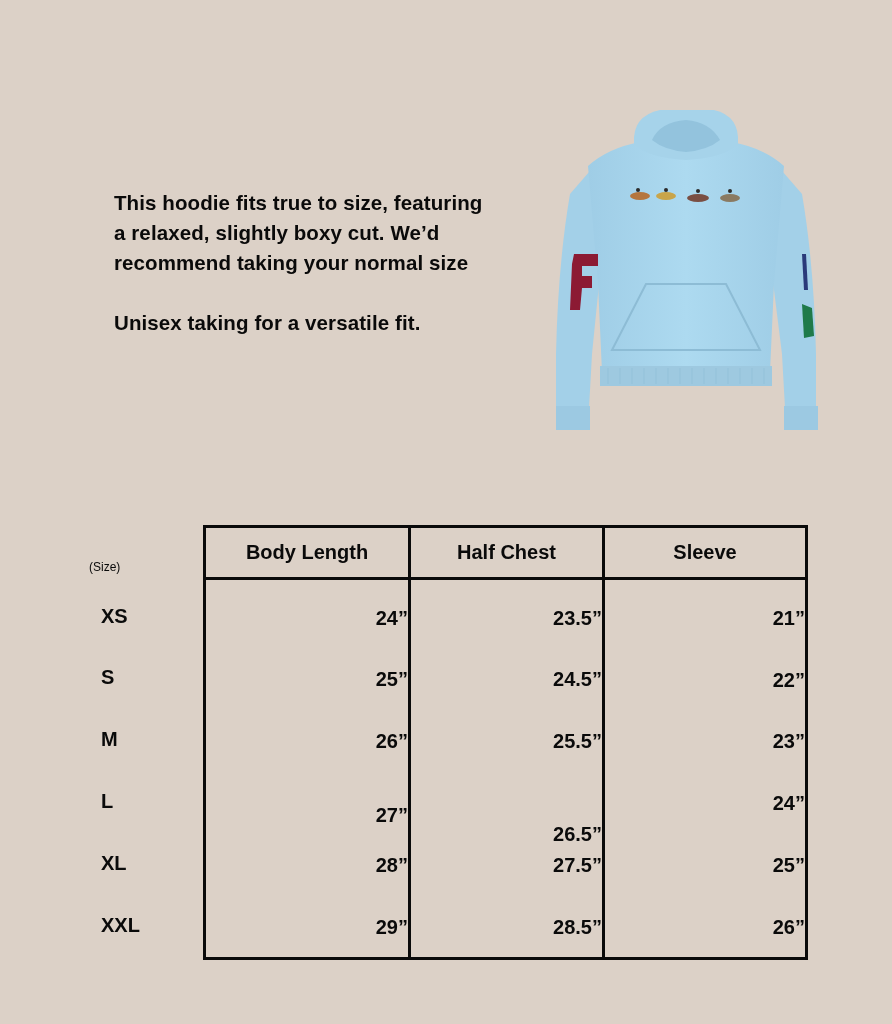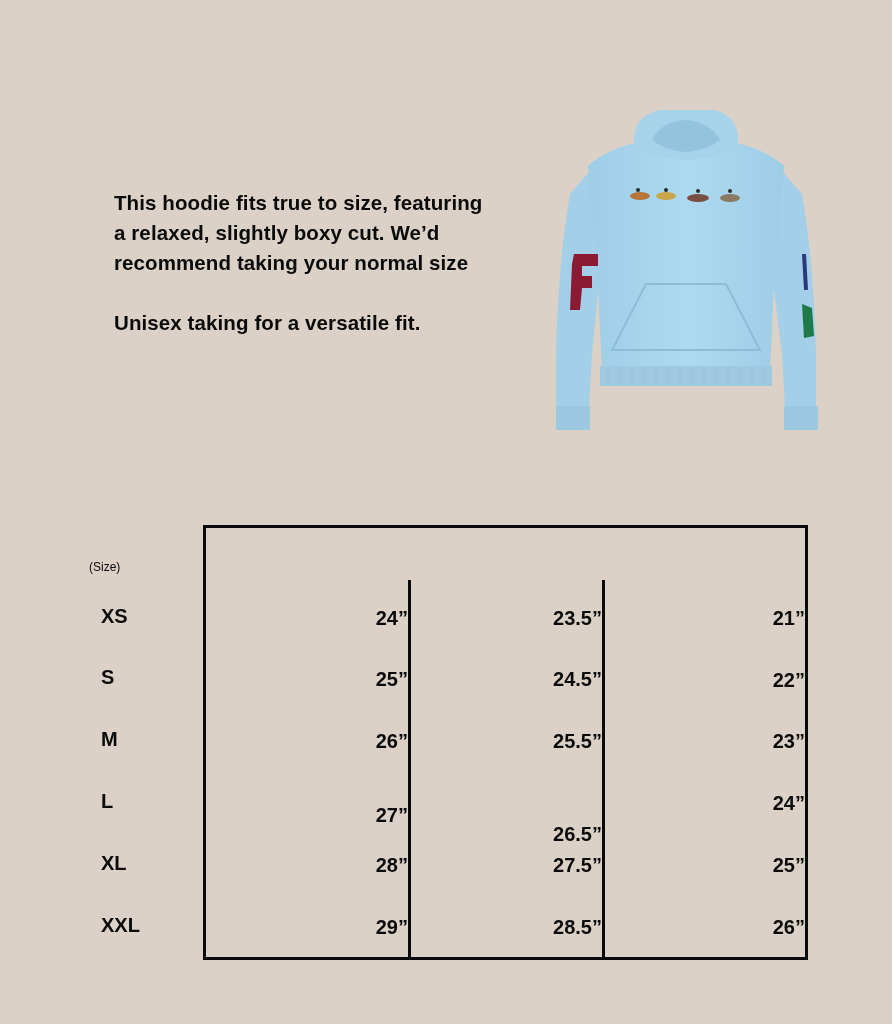--- a/index.html
+++ b/index.html
@@ -196,20 +196,25 @@
   <div class="size-header">(Size)</div>
   <div class="size-label" style="top:75px;">XS</div>
   <div class="size-label" style="top:136px;">S</div>
   <div class="size-label" style="top:198px;">M</div>
   <div class="size-label" style="top:260px;">L</div>
   <div class="size-label" style="top:322px;">XL</div>
   <div class="size-label" style="top:384px;">XXL</div>
 </div>
 
 <div class="chart-table">
+  <div class="chart-head">
+    <div class="hcell col-1">Body Length</div>
+    <div class="hcell col-2">Half Chest</div>
+    <div class="hcell col-3">Sleeve</div>
+  </div>
   <div class="chart-body">
     <div class="bcol col-1">
       <div class="vcell" style="top:23px;">24”</div>
       <div class="vcell" style="top:84px;">25”</div>
       <div class="vcell" style="top:146px;">26”</div>
       <div class="vcell" style="top:220px;">27”</div>
       <div class="vcell" style="top:270px;">28”</div>
       <div class="vcell" style="top:332px;">29”</div>
     </div>
     <div class="bcol col-2">

